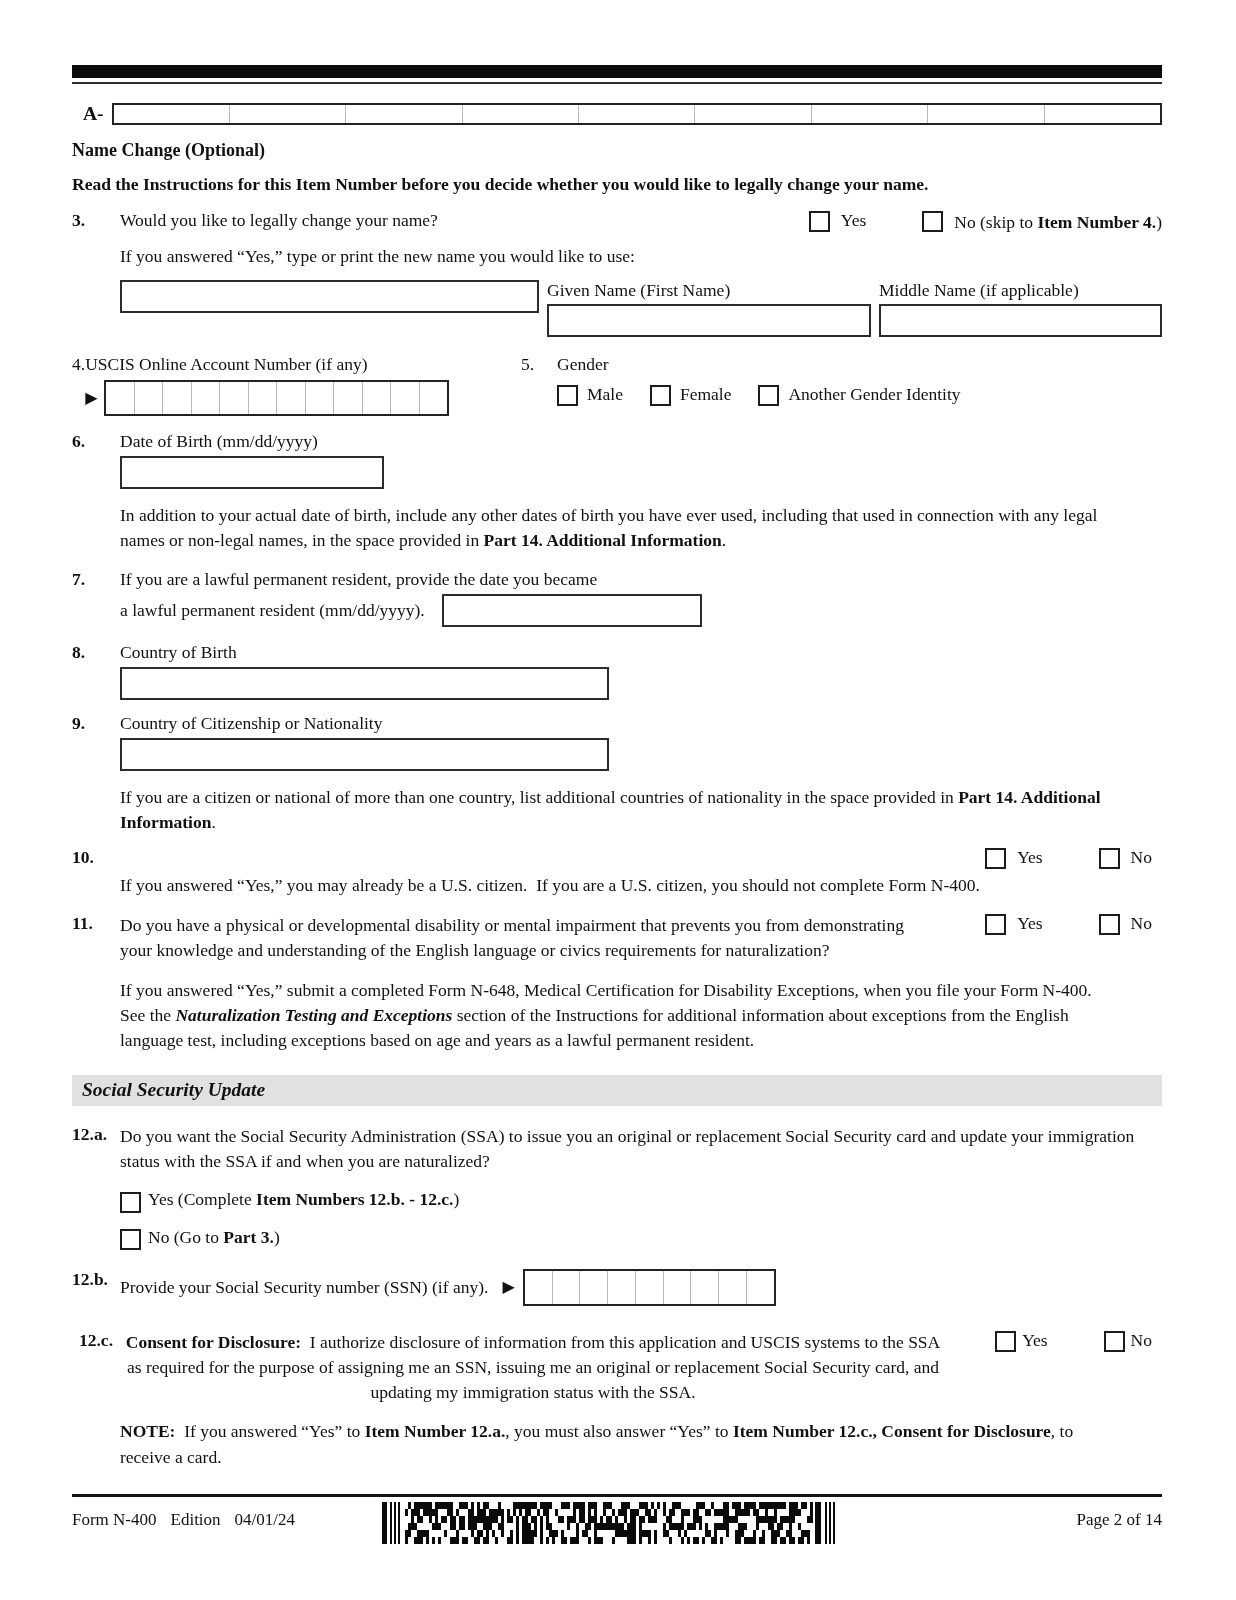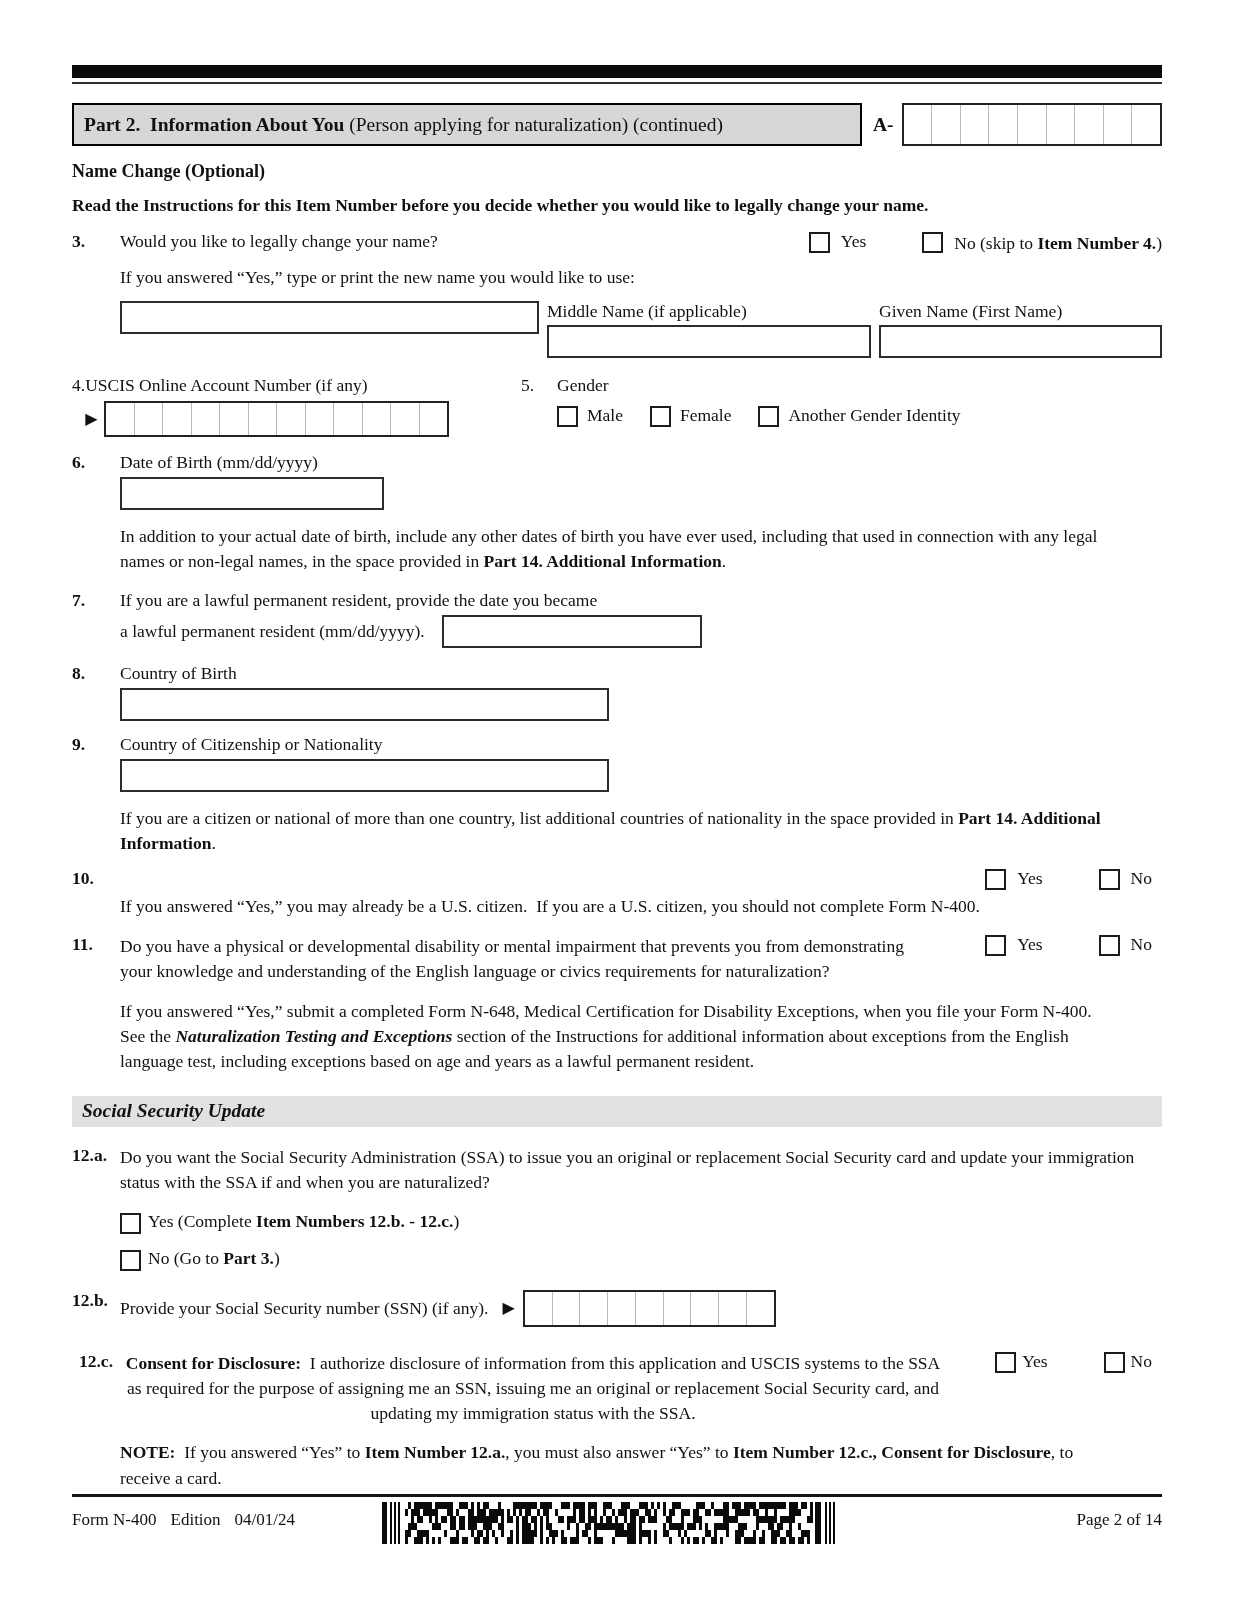--- a/index.html
+++ b/index.html
@@ -97,21 +97,20 @@
 </head>
 <body>
 
 <div class="page">
   <div class="content">
 
     <div class="topbar"></div>
     <div class="topline"></div>
 
     <div class="part2-row">
-      <div class="part2-box rich"><span style="font-weight: bold;">Part 2.&nbsp; Information About You</span><span> (Person applying for naturalization) (continued)</span></div>
       <div class="a-label">A-</div>
       <div class="comb a-comb">
           <div class="cell"></div>
           <div class="cell"></div>
           <div class="cell"></div>
           <div class="cell"></div>
           <div class="cell"></div>
           <div class="cell"></div>
           <div class="cell"></div>
           <div class="cell"></div>
@@ -137,25 +136,25 @@
               <span class="rich"><span>No (skip to </span><span style="font-weight: bold;">Item Number 4.</span><span>)</span></span>
             </div>
           </div>
         </div>
         <div class="sub">If you answered “Yes,” type or print the new name you would like to use:</div>
         <div class="name-grid">
           <div>
             <div class="input-box"></div>
           </div>
           <div>
-            <div class="fld-label">Middle Name (if applicable)</div>
+            <div class="fld-label">Given Name (First Name)</div>
             <div class="input-box"></div>
           </div>
           <div>
-            <div class="fld-label">Given Name (First Name)</div>
+            <div class="fld-label">Middle Name (if applicable)</div>
             <div class="input-box"></div>
           </div>
         </div>
       </div>
     </div>
 
     <div class="row45">
       <div class="col4">
         <div class="num">4.</div>
         <div class="body">

